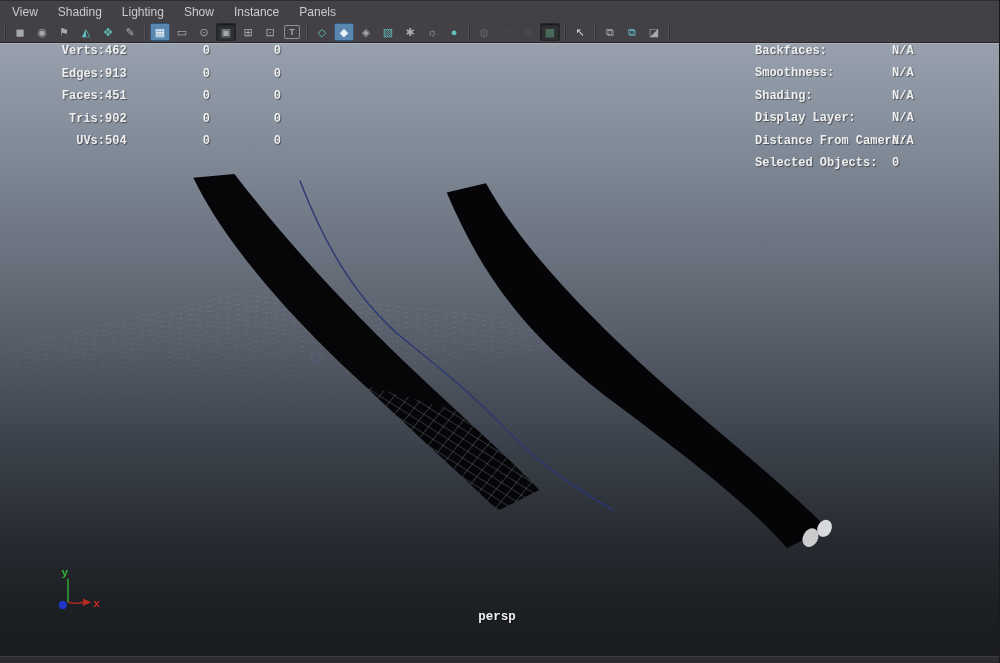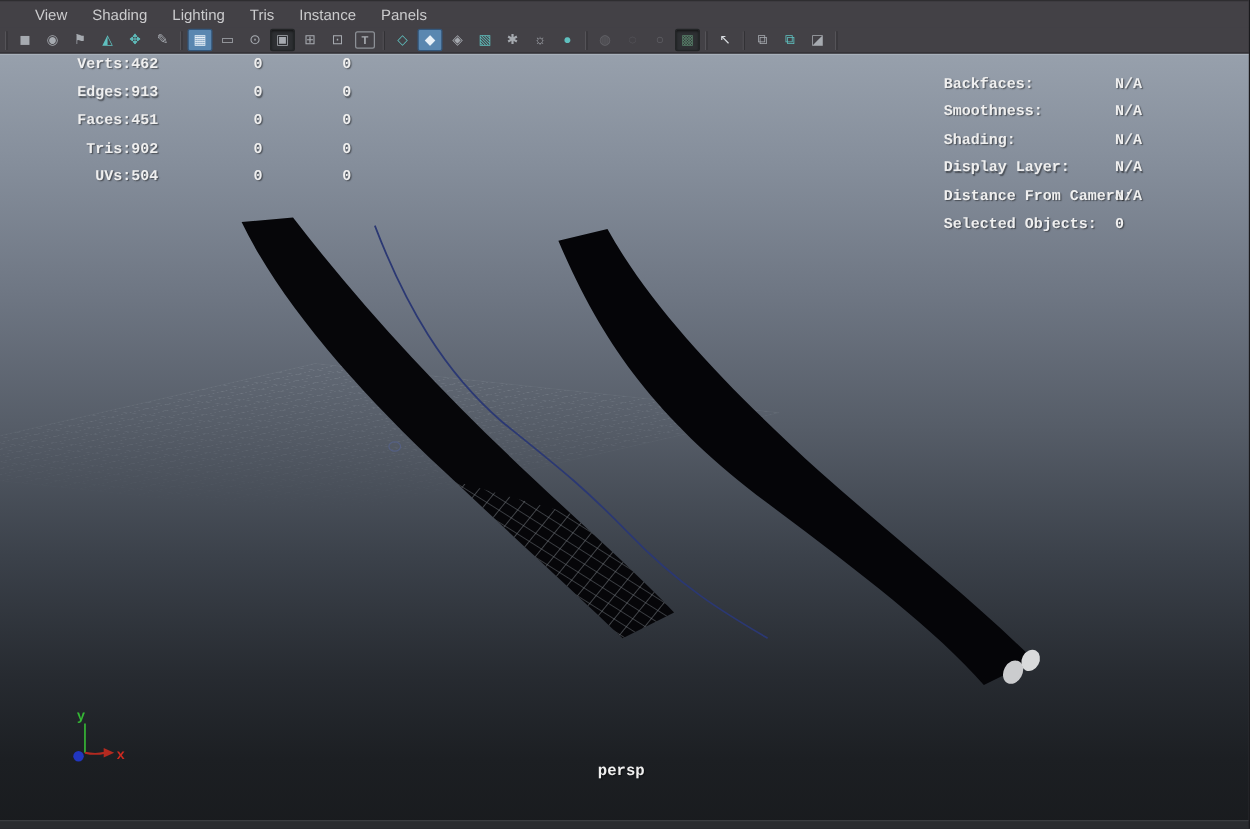--- a/index.html
+++ b/index.html
@@ -7,21 +7,21 @@
   .window {
     position:relative; width:1000px; height:663px; overflow:hidden;
     font-family:"Liberation Sans", sans-serif;
     background:#434146;
     border-right:1px solid #1a1a1d;
   }
   
   .menubar {
     position:absolute; top:0; left:0; right:0; height:22px;
     background:#434146; border-top:1px solid #2e2d30;
-    display:flex; padding-left:18px;
+    display:flex; padding-left:2px;
   }
   .menu-item {
     color:#cbcbcd; font-size:12px; padding:0 10px; height:22px;
     display:flex; align-items:center; cursor:default;
   }
   
   .toolbar {
     position:absolute; top:22px; left:0; right:0; height:21px;
     background:#434146; border-bottom:1px solid #28272a;
     display:flex; align-items:center; padding-left:1px;
@@ -54,39 +54,39 @@
   
   .hud { position:absolute; color:#efefef;
     font-family:"Liberation Mono", monospace; font-weight:bold; font-size:12px;
     text-shadow:1px 1px 1px rgba(0,0,0,.45); z-index:4; }
   .hud-left { top:44px; left:20px; }
   .hud-left .hud-row { height:22.6px; display:flex; }
   .hud-lab { display:inline-block; width:85px; text-align:right; }
   .hud-v1  { display:inline-block; width:35px; text-align:left; }
   .hud-v2  { display:inline-block; width:70px; text-align:right; }
   .hud-v3  { display:inline-block; width:71px; text-align:right; }
-  .hud-right { top:60px; left:755px; width:220px; }
+  .hud-right { top:44px; left:755px; width:220px; }
   .hud-right .hud-row { height:22.4px; position:relative; }
   .hud-right .hud-rlab { position:absolute; left:0; top:0; white-space:nowrap; }
   .hud-right .hud-rval { position:absolute; left:137px; top:0; }
   .hud-persp { top:610px; left:455px; width:84px; text-align:center; font-size:12.5px; }
   
   .bottom-edge { position:absolute; left:0; right:0; bottom:0; height:7px;
     background:#2a2c2f; border-top:1px solid #3b3d40; z-index:5; }
 </style>
 </head>
 <body>
 
 <div class="window">
 
   <div class="menubar">
     <div class="menu-item">View</div>
     <div class="menu-item">Shading</div>
     <div class="menu-item">Lighting</div>
-    <div class="menu-item">Tris</div>
+    <div class="menu-item">Show</div>
     <div class="menu-item">Instance</div>
     <div class="menu-item">Panels</div>
   </div>
 
   <div class="toolbar">
     <div class="tb-sep"></div>
     <div class="tb-btn">◼</div>
     <div class="tb-btn">◉</div>
     <div class="tb-btn">⚑</div>
     <div class="tb-btn tint-teal">◭</div>

